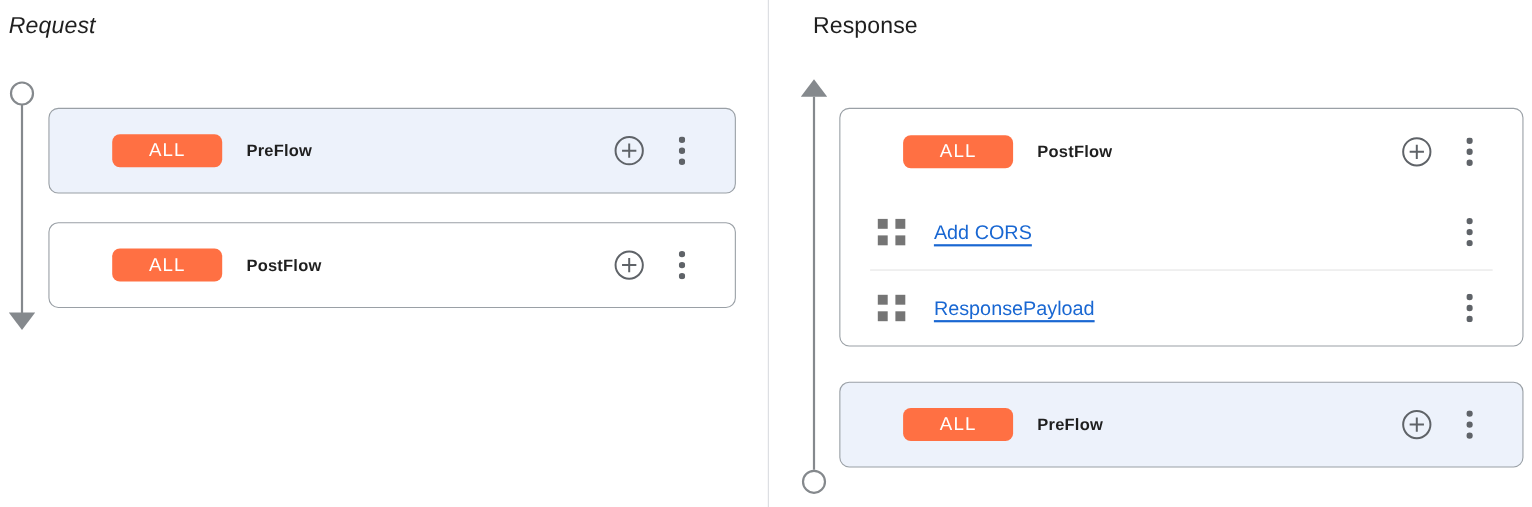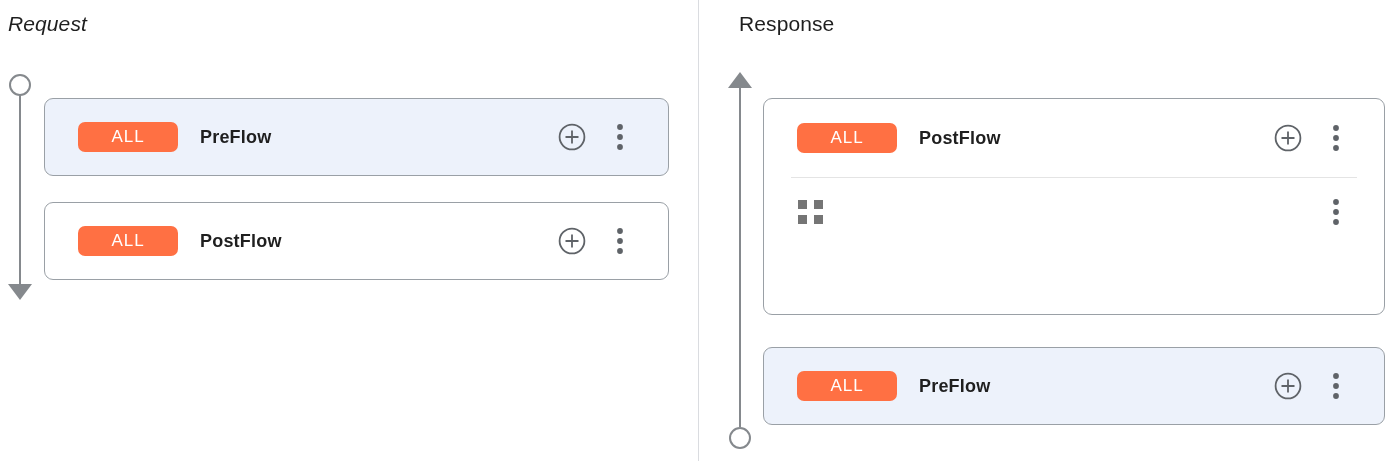--- a/index.html
+++ b/index.html
@@ -16,29 +16,29 @@
   .panel-title.res{left:739px;}
   .timeline{position:absolute;}
   .tl-request{left:4px;top:70px;}
   .tl-response{left:724px;top:60px;}
   .card{
     position:absolute;background:#ffffff;border:1.5px solid #9aa0a6;border-radius:9px;
     box-sizing:border-box;
   }
   .card.highlight{background:#edf2fb;}
   .card-header{
-    display:flex;align-items:center;height:76px;padding:0 40px 0 33px;box-sizing:border-box;
+    display:flex;align-items:center;height:76px;padding:0 40px 0 33px;box-sizing:border-box;margin-left:24px;
   }
   .badge{
     display:inline-block;width:100px;height:30px;line-height:30px;border-radius:7px;
     background:#ff7043;color:#ffffff;font-size:17px;text-align:center;
     letter-spacing:1px;flex:0 0 auto;
   }
   .flow-title{
-    margin-left:22px;font-size:18px;font-weight:700;color:#1f1f1f;letter-spacing:0.2px;
+    margin-left:22px;font-size:15px;font-weight:700;color:#1f1f1f;letter-spacing:0.2px;
   }
   .spacer{flex:1 1 auto;}
   .icon-btn{
     background:none;border:none;padding:0;margin:0;cursor:pointer;display:flex;
     align-items:center;justify-content:center;
   }
   .icon-btn.kebab{margin-left:26px;width:16px;}
   .policy-row{
     display:flex;align-items:center;height:68px;padding:0 40px 0 34px;box-sizing:border-box;
   }
@@ -131,30 +131,48 @@
       </button>
       <button class="icon-btn kebab">
         <svg width="6" height="26" viewBox="0 0 6 26" fill="#5f6368">
           <circle cx="3" cy="3" r="2.9"></circle>
             <circle cx="3" cy="13" r="2.9"></circle>
             <circle cx="3" cy="23" r="2.9"></circle>
         </svg>
       </button>
     </div>
 
-
-    <div class="row-divider"></div>
-
     <div class="policy-row">
       <span class="grid-icon">
           <i></i>
           <i></i>
           <i></i>
           <i></i>
         </span>
+      <a class="policy-link">Add CORS</a>
+      <span class="spacer"></span>
+      <button class="icon-btn kebab">
+        <svg width="6" height="26" viewBox="0 0 6 26" fill="#5f6368">
+          <circle cx="3" cy="3" r="2.9"></circle>
+            <circle cx="3" cy="13" r="2.9"></circle>
+            <circle cx="3" cy="23" r="2.9"></circle>
+        </svg>
+      </button>
+    </div>
+
+    <div class="row-divider"></div>
+
+    <div class="policy-row">
+      <span class="grid-icon">
+          <i></i>
+          <i></i>
+          <i></i>
+          <i></i>
+        </span>
+      <a class="policy-link">ResponsePayload</a>
       <span class="spacer"></span>
       <button class="icon-btn kebab">
         <svg width="6" height="26" viewBox="0 0 6 26" fill="#5f6368">
           <circle cx="3" cy="3" r="2.9"></circle>
             <circle cx="3" cy="13" r="2.9"></circle>
             <circle cx="3" cy="23" r="2.9"></circle>
         </svg>
       </button>
     </div>
   </div>

